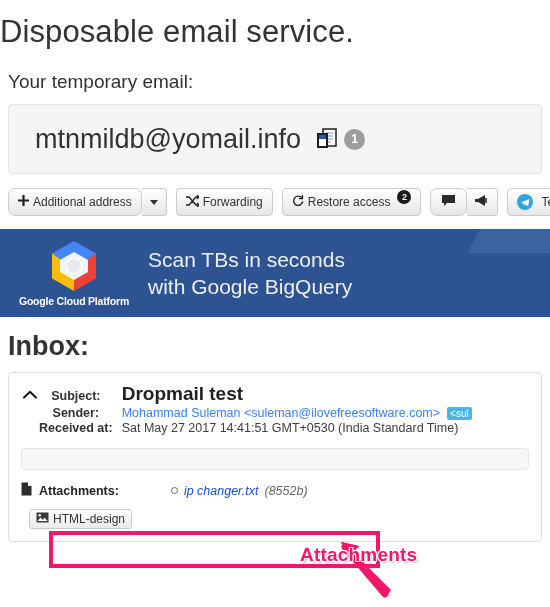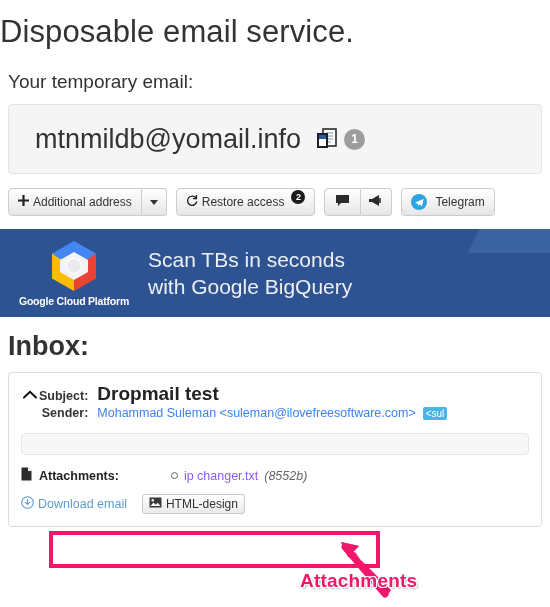--- a/index.html
+++ b/index.html
@@ -91,20 +91,21 @@
     color: #333333;
     padding: 6px 9px;
     height: 28px;
     box-sizing: border-box;
     line-height: 14px;
     cursor: pointer;
   }
   .btn-group .btn:first-child {
     border-top-right-radius: 0;
     border-bottom-right-radius: 0;
+    border-radius: 7px;
   }
   .btn-group .btn:last-child {
     border-top-left-radius: 0;
     border-bottom-left-radius: 0;
     border-left: none;
     padding: 6px 8px;
   }
   .btn .sup-badge {
     display: inline-flex;
     align-items: center;
@@ -220,21 +221,21 @@
     border-collapse: collapse;
     font-size: 12.5px;
   }
   .meta-table td {
     padding: 0 0 1px 0;
     vertical-align: baseline;
   }
   .meta-key {
     font-weight: bold;
     color: #333333;
-    text-align: right;
+    text-align: center;
     padding-right: 9px !important;
     white-space: nowrap;
   }
   .subject-val {
     font-size: 19px;
     font-weight: bold;
     color: #222222;
     line-height: 22px;
   }
   .sender-val { color: #3b82f6; white-space: nowrap; }
@@ -272,23 +273,24 @@
     display: flex;
     align-items: center;
     gap: 6px;
   }
   .attach-bullet {
     width: 5px; height: 5px;
     border: 1px solid #666666;
     border-radius: 50%;
   }
   .attach-link {
-    color: #8b5cf6;
+    color: #1d4ed8;
     text-decoration: none;
     cursor: pointer;
+    font-style: italic;
   }
   .attach-size {
     color: #666666;
     font-style: italic;
   }
 
   .actions-row {
     margin-top: 10px;
     display: flex;
     align-items: center;
@@ -332,21 +334,21 @@
   .ann-arrow {
     position: absolute;
     left: 325px;
     top: 540px;
     z-index: 41;
     pointer-events: none;
   }
   .ann-text {
     position: absolute;
     left: 300px;
-    top: 570px;
+    top: 544px;
     font-size: 19px;
     font-weight: bold;
     color: #f2176a;
     letter-spacing: 0.2px;
     text-shadow:
       1px 1px 0 #ffffff, -1px 1px 0 #ffffff,
       1px -1px 0 #ffffff, -1px -1px 0 #ffffff,
       2px 2px 2px rgba(0,0,0,0.25);
     z-index: 41;
     pointer-events: none;
@@ -382,20 +384,29 @@
             <path d="M4.4 0h2.2v4.4H11v2.2H6.6V11H4.4V6.6H0V4.4h4.4z" fill="#222"></path>
           </svg>
       </span>
       <span>Additional address</span>
     </button>
     <button class="btn">
       <span class="caret"></span>
     </button>
   </div>
 
+  <button class="btn">
+    <span>
+      <svg width="13" height="12" viewBox="0 0 13 12">
+        <path d="M0 2h3l7 8h3M0 10h3l7-8h3" stroke="#222" stroke-width="1.4" fill="none"></path>
+        <path d="M11 0l2 2-2 2M11 8l2 2-2 2" stroke="#222" stroke-width="1.4" fill="none"></path>
+      </svg>
+    </span>
+    <span>Forwarding</span>
+  </button>
 
   <button class="btn">
     <span>
       <svg width="12" height="12" viewBox="0 0 12 12">
         <path d="M10 3.2A4.6 4.6 0 1 0 10.6 7" stroke="#222" stroke-width="1.4" fill="none" stroke-linecap="round"></path>
         <path d="M10.4 0.4v3.2H7.4" stroke="#222" stroke-width="1.4" fill="none" stroke-linecap="round"></path>
       </svg>
     </span>
     <span>Restore access</span>
     <span class="sup-badge">2</span>
@@ -464,20 +475,24 @@
           <tr>
         <td class="meta-key">Subject:</td>
         <td><span class="subject-val">Dropmail test</span></td>
       </tr>
       <tr>
         <td class="meta-key">Sender:</td>
         <td>
           <span class="sender-val">Mohammad Suleman &lt;suleman@ilovefreesoftware.com&gt;</span><span class="sender-chip">&lt;sul</span>
         </td>
       </tr>
+      <tr>
+        <td class="meta-key">Received at:</td>
+        <td><span class="received-val">Sat May 27 2017 14:41:51 GMT+0530 (India Standard Time)</span></td>
+      </tr>
     </tbody>
       </table>
   </div>
 
   <div class="body-preview"></div>
 
   <div class="attach-row">
     <span>
       <svg width="11" height="14" viewBox="0 0 11 14">
         <path d="M0.5 0.5h6.5l3.5 3.5v9.5H0.5z" fill="#2b2b2b"></path>
@@ -486,29 +501,20 @@
     </span>
     <span class="attach-label">Attachments:</span>
     <span class="attach-list">
       <span class="attach-bullet"></span>
       <a class="attach-link">ip changer.txt</a>
       <span class="attach-size">(8552b)</span>
     </span>
   </div>
 
   <div class="actions-row">
-    <a class="download-link">
-      <span>
-        <svg width="13" height="13" viewBox="0 0 13 13">
-          <circle cx="6.5" cy="6.5" r="5.8" stroke="#5b9bd5" stroke-width="1.1" fill="none"></circle>
-          <path d="M6.5 3v5.2M4.2 6.2l2.3 2.3 2.3-2.3" stroke="#5b9bd5" stroke-width="1.1" fill="none"></path>
-        </svg>
-      </span>
-      <span>Download email</span>
-    </a>
     <button class="html-btn">
       <span>
         <svg width="13" height="11" viewBox="0 0 13 11">
           <rect x="0.5" y="0.5" width="12" height="10" fill="#3a3a3a"></rect>
           <circle cx="3.7" cy="3.3" r="1.2" fill="#ffffff"></circle>
           <path d="M1.5 9l3-3.5 2.2 2.3 2-2 2.8 3.2z" fill="#ffffff"></path>
         </svg>
       </span>
       <span>HTML-design</span>
     </button>

